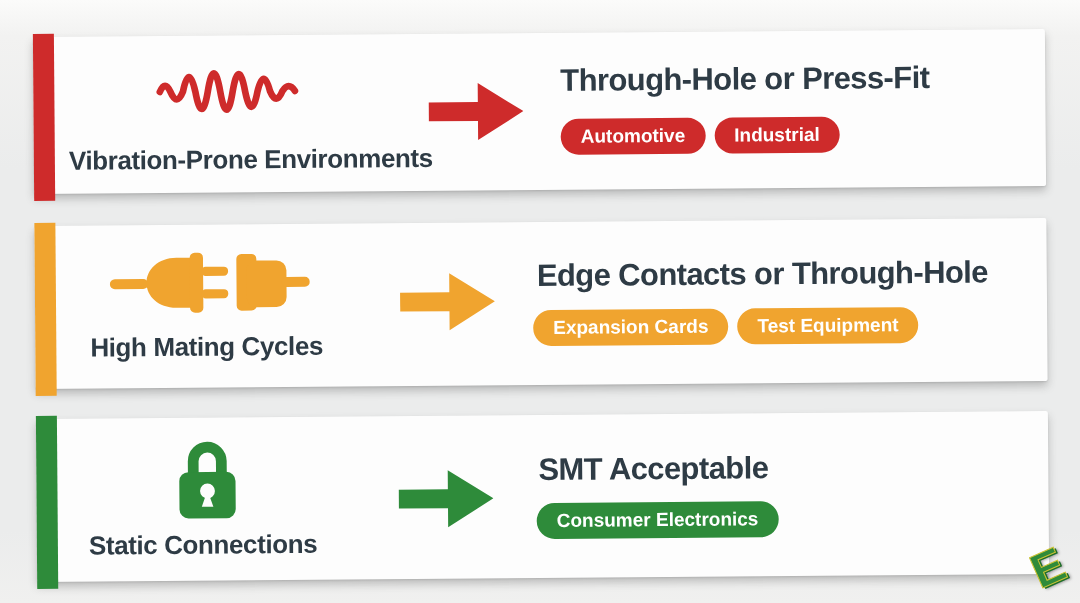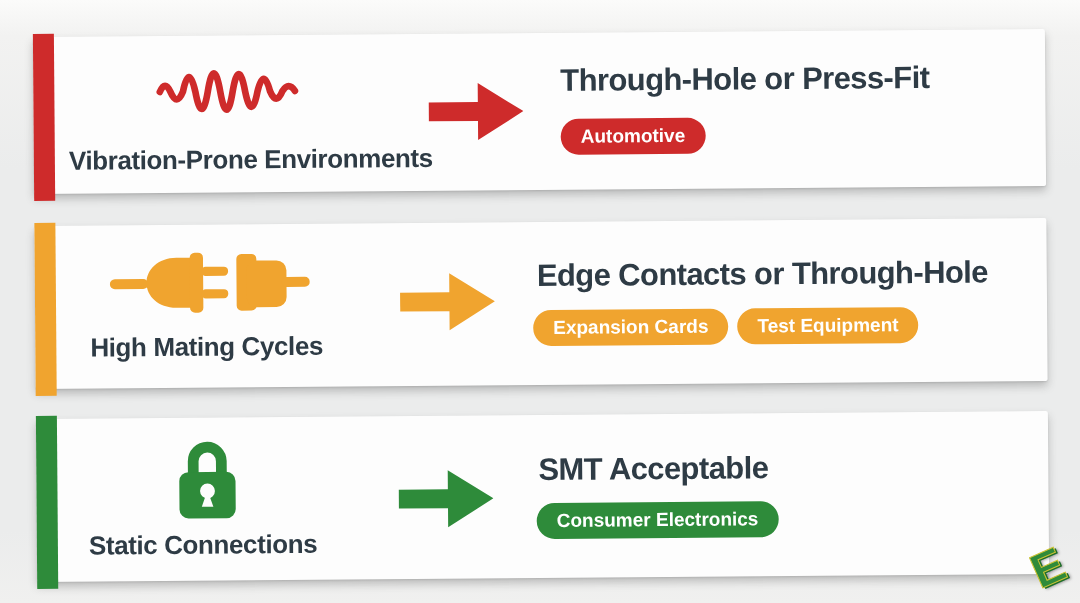--- a/index.html
+++ b/index.html
@@ -76,20 +76,21 @@
     </div>
     <div class="abs scenario" style="left:35px;top:109px;">Vibration-Prone Environments</div>
     <div class="abs arrow" style="left:395px;top:42px;">
       <svg width="95" height="72" viewBox="0 0 100 76" fill="var(--accent)">
         <polygon points="0,28 52,28 52,8 100,38 52,68 52,48 0,48"></polygon>
       </svg>
     </div>
     <div class="abs rec" style="left:527px;top:30px;">Through-Hole or Press-Fit</div>
     <div class="abs badges" style="left:527px;top:86px;">
       <span class="badge">Automotive</span>
+      <span class="badge">Industrial</span>
     </div>
   </section>
 
   <section class="card" style="top: 222px; height: 163px; --accent: #f0a42f;">
     <div class="bar"></div>
     <div class="abs icon" style="left:75px;top:18px;width:200px;height:80px;">
       <svg viewBox="0 0 240 84" fill="var(--accent)">
         <rect x="0" y="37" width="46" height="12" rx="6"></rect>
         <path d="M104,12 H80 C58,12 44,26 44,42 C44,58 58,72 80,72 H104 Z"></path>
         <rect x="96" y="6" width="16" height="72" rx="6"></rect>

